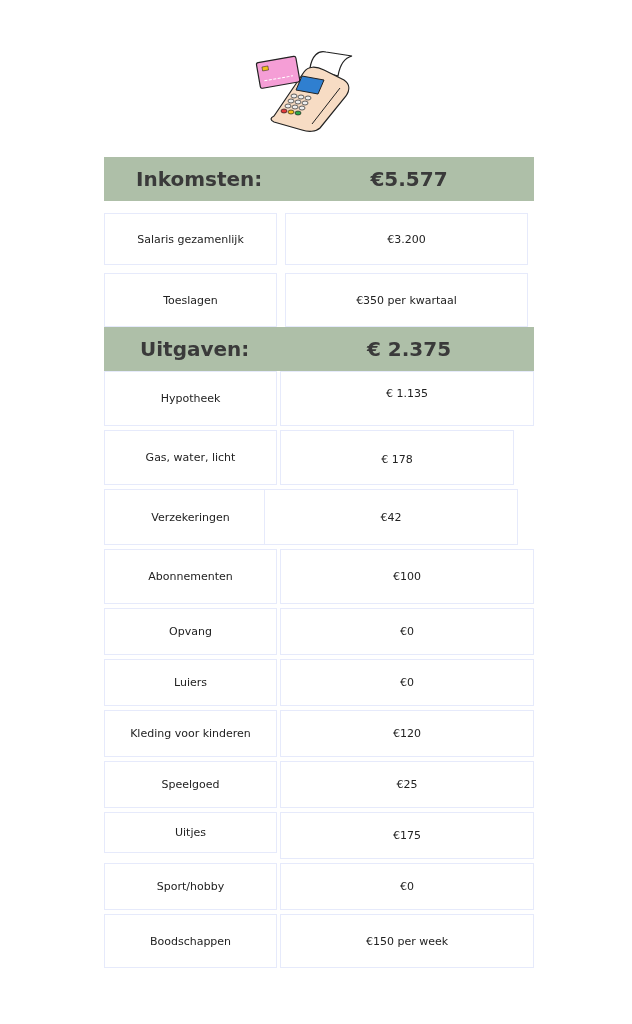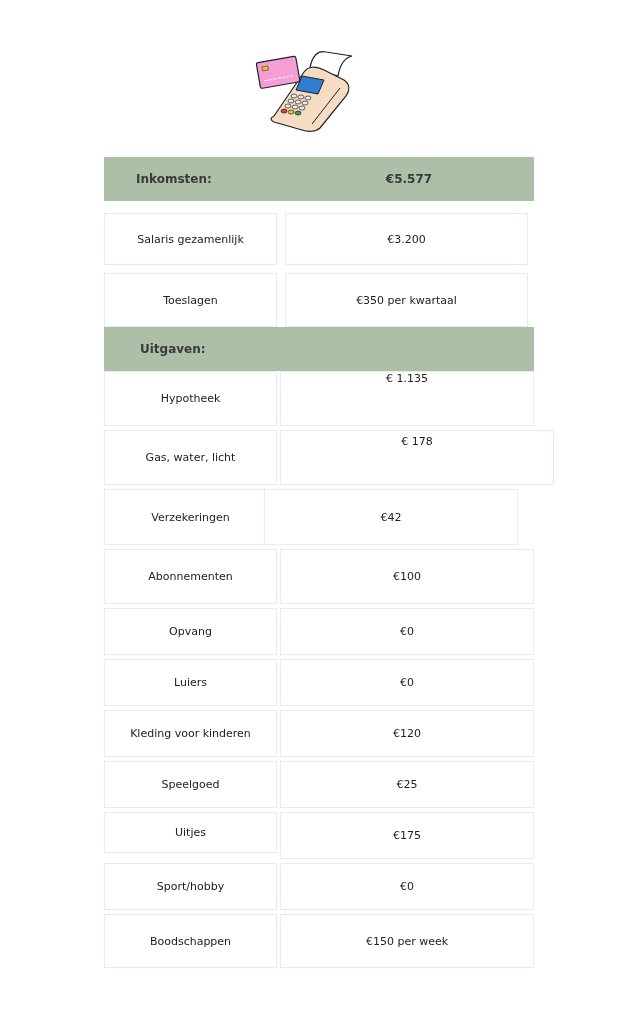--- a/index.html
+++ b/index.html
@@ -4,21 +4,21 @@
   <style>
     html, body { margin:0; padding:0; }
     body {
       width:632px; height:1024px; background:#ffffff; position:relative;
       font-family:"Liberation Sans", "DejaVu Sans", sans-serif; color:#222;
       overflow:hidden;
     }
     .illustration { position:absolute; left:252px; top:46px; width:106px; height:88px; }
     .header {
       position:absolute; left:104px; width:430px; height:44px; background:#AEBFA8;
-      font-family:"DejaVu Sans", sans-serif; font-weight:bold; color:#3a3a3a; font-size:12px;
+      font-family:"DejaVu Sans", sans-serif; font-weight:bold; color:#3a3a3a; font-size:20px;
     }
     .header .lab { position:absolute; top:0; height:44px; line-height:44px; }
     .header .val { position:absolute; top:0; height:44px; line-height:44px; text-align:center; }
     .cell {
       position:absolute; border:1.5px solid #E6EAFB; box-sizing:border-box; background:#fff;
       display:flex; align-items:center; justify-content:center; text-align:center;
       font-family:"DejaVu Sans", sans-serif; font-size:11px; color:#222;
     }
     .cell.top { align-items:flex-start; }
   </style>
@@ -62,27 +62,28 @@
 </div>
 
 <div class="cell" style="left:104px; top:213px; width:173px; height:52px;">Salaris gezamenlijk</div>
 <div class="cell" style="left:285px; top:213px; width:243px; height:52px;">€3.200</div>
 
 <div class="cell" style="left:104px; top:273px; width:173px; height:54px;">Toeslagen</div>
 <div class="cell" style="left:285px; top:273px; width:243px; height:54px;">€350 per kwartaal</div>
 
 <div class="header" style="top:327px;">
   <span class="lab" style="left:36px;">Uitgaven:</span>
+  <span class="val" style="left:170px; width:270px;">€ 2.375</span>
 </div>
 
 <div class="cell" style="left:104px; top:371px; width:173px; height:55px;">Hypotheek</div>
-<div class="cell top" style="left:280px; top:371px; width:254px; height:55px; ">€ 1.135</div>
+<div class="cell top" style="left:280px; top:371px; width:254px; height:55px; padding-top:15px;">€ 1.135</div>
 
 <div class="cell" style="left:104px; top:430px; width:173px; height:55px;">Gas, water, licht</div>
-<div class="cell top" style="left:280px; top:430px; width:274px; height:55px; padding-top:4px;">€ 178</div>
+<div class="cell top" style="left:280px; top:430px; width:234px; height:55px; padding-top:22px;">€ 178</div>
 
 <div class="cell" style="left:104px; top:489px; width:173px; height:56px;">Verzekeringen</div>
 <div class="cell" style="left:264px; top:489px; width:254px; height:56px;">€42</div>
 
 <div class="cell" style="left:104px; top:549px; width:173px; height:55px;">Abonnementen</div>
 <div class="cell" style="left:280px; top:549px; width:254px; height:55px;">€100</div>
 
 <div class="cell" style="left:104px; top:608px; width:173px; height:47px;">Opvang</div>
 <div class="cell" style="left:280px; top:608px; width:254px; height:47px;">€0</div>
 

